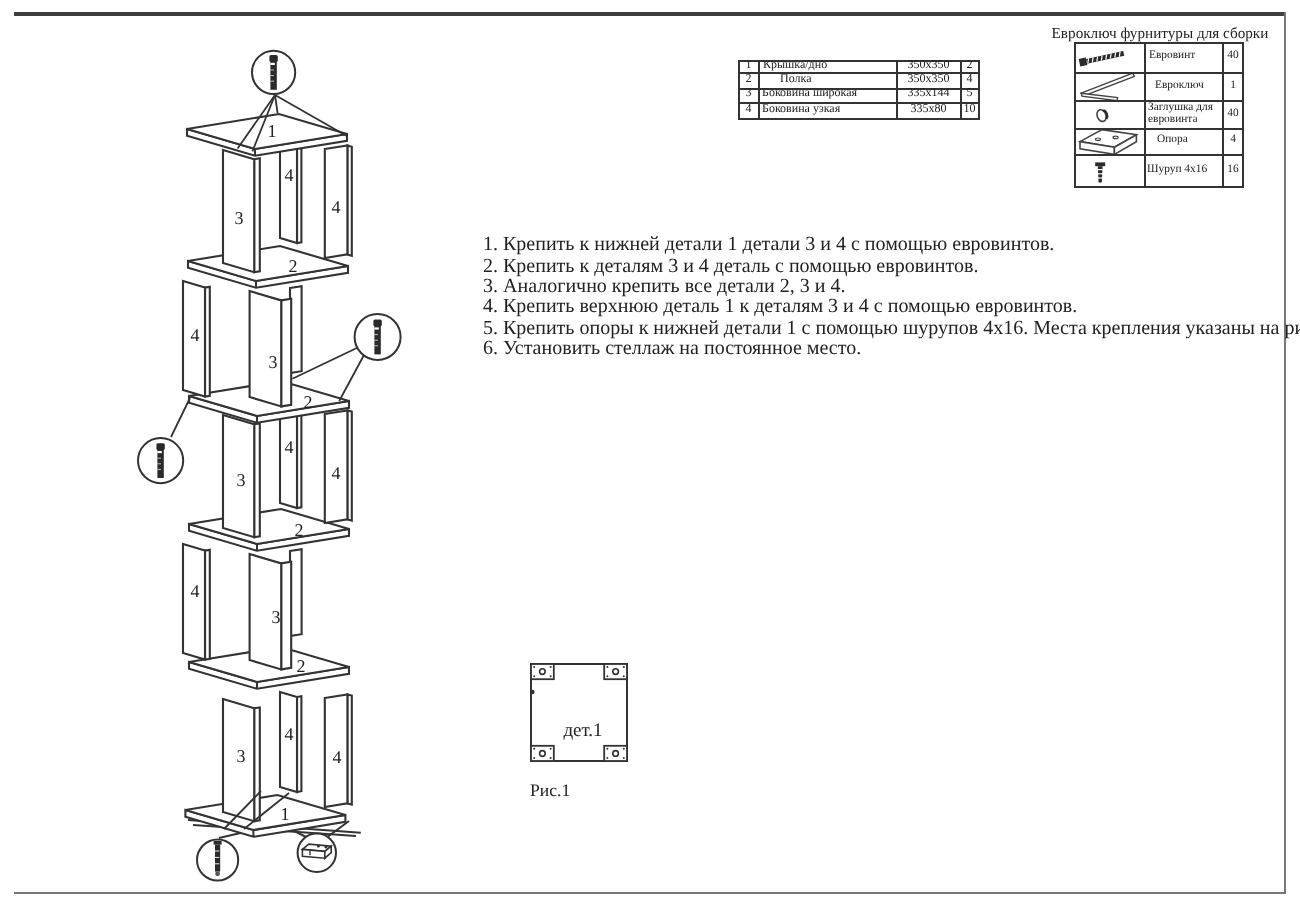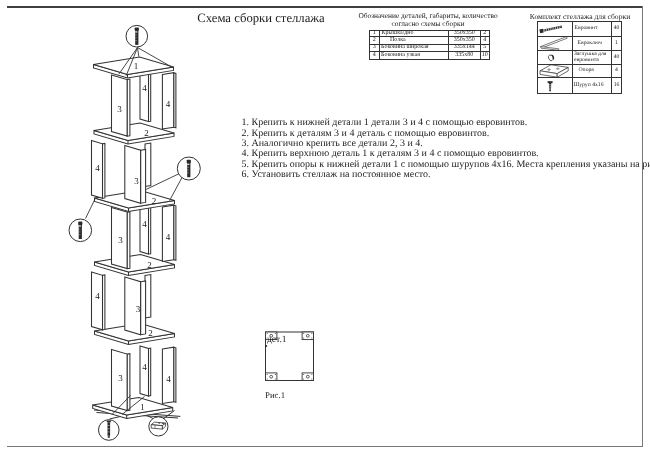--- a/index.html
+++ b/index.html
@@ -180,23 +180,21 @@
 <polygon points="557.2,73.6 568.2,67.4 568.2,70.9 557.2,77.2" fill="white" stroke="#444" stroke-width="0.8"></polygon>
 <ellipse cx="549.0" cy="69.6" rx="1.3" ry="0.6" fill="none" stroke="#444" stroke-width="0.6"></ellipse>
 <ellipse cx="557.8" cy="68.7" rx="1.3" ry="0.6" fill="none" stroke="#444" stroke-width="0.6"></ellipse>
 <rect x="547.6" y="81.2" width="5.0" height="1.9" fill="#2a2a2a"></rect>
 <polygon points="548.9,83.1 551.3,83.1 550.9,91.3 549.3,91.3" fill="#2a2a2a"></polygon>
 <line x1="548.7" y1="84.8" x2="551.5" y2="84.8" stroke="white" stroke-width="0.6"></line>
 <line x1="548.7" y1="86.89999999999999" x2="551.5" y2="86.89999999999999" stroke="white" stroke-width="0.6"></line>
 <line x1="548.7" y1="89.0" x2="551.5" y2="89.0" stroke="white" stroke-width="0.6"></line>
 </svg>
 
-<div class="abs" style="left:120px;top:10.5px;width:282px;text-align:center;font-size:12.7px;">Схема сборки стеллажа</div>
-
-<div class="abs" style="left:352px;top:12.3px;width:152px;text-align:center;font-size:7.4px;line-height:7.7px;">Обозначение деталей, габариты, количество<br>согласно схемы сборки</div>
+
 
 <table class="abs" style="left:369px;top:29.5px;width:120px;table-layout:fixed;font-size:6.0px;">
 <tbody>
         <tr style="height:4.9px;">
           <td style="width:9.5px;text-align:center;">1</td>
           <td style="width:69.5px;padding-left:2px;">Крышка/дно</td>
           <td style="width:31.5px;text-align:center;">350х350</td>
           <td style="width:9.5px;text-align:center;">2</td>
         </tr>
 <tr style="height:7.7px;">
@@ -213,21 +211,21 @@
         </tr>
 <tr style="height:7.4px;">
           <td style="text-align:center;">4</td>
           <td style="padding-left:1.5px;">Боковина узкая</td>
           <td style="text-align:center;">335х80</td>
           <td style="text-align:center;">10</td>
         </tr>
 </tbody>
     </table>
 
-<div class="abs" style="left:510px;top:12px;width:140px;text-align:center;font-size:7.6px;">Комплект стеллажа для сборки</div>
+<div class="abs" style="left:510px;top:12px;width:140px;text-align:center;font-size:7.6px;">Евроключ фурнитуры для сборки</div>
 
 <table class="abs" style="left:537px;top:21px;width:84px;table-layout:fixed;font-size:5.7px;">
 <tbody>
         <tr style="height:14.6px;">
           <td style="width:34.5px;"></td>
           <td style="width:39.5px;padding-left:2px;white-space:nowrap;line-height:7px;">Евровинт</td>
           <td style="width:10px;text-align:center;">40</td>
         </tr>
 <tr style="height:14.6px;">
           <td></td>
@@ -254,16 +252,16 @@
 
 <div class="abs" style="left:241.5px;top:118.2px;font-size:10px;line-height:10.4px;white-space:nowrap;">
 1. Крепить к нижней детали 1 детали 3 и 4 с помощью евровинтов.<br>
 2. Крепить к деталям 3 и 4 деталь с помощью евровинтов.<br>
 3. Аналогично крепить все детали 2, 3 и 4.<br>
 4. Крепить верхнюю деталь 1 к деталям 3 и 4 с помощью евровинтов.<br>
 5. Крепить опоры к нижней детали 1 с помощью шурупов 4х16. Места крепления указаны на рис.1.<br>
 6. Установить стеллаж на постоянное место.
 </div>
 
-<div class="abs" style="left:267px;top:335px;width:49px;text-align:left;font-size:9.5px;">дет.1</div>
+<div class="abs" style="left:267px;top:361px;width:49px;text-align:center;font-size:9.5px;">дет.1</div>
 <div class="abs" style="left:265px;top:389.5px;width:49px;text-align:left;font-size:8.8px;">Рис.1</div>
 
 </div>
 
 </body></html>

